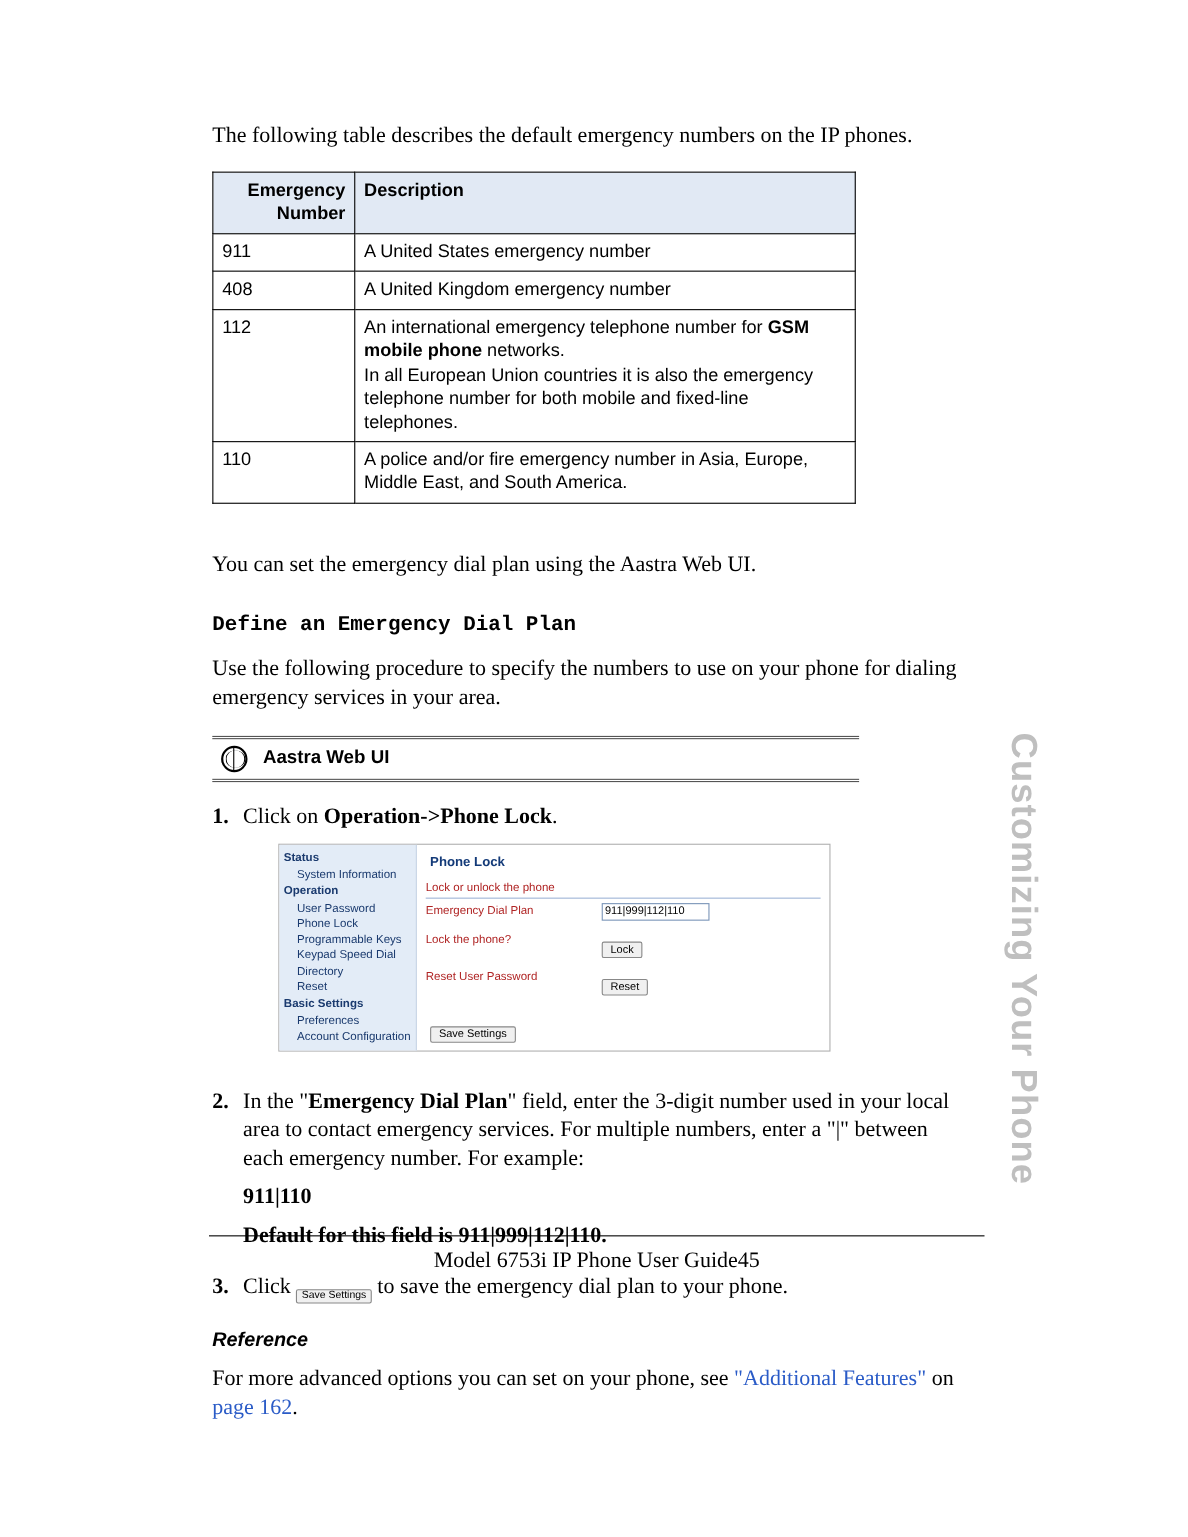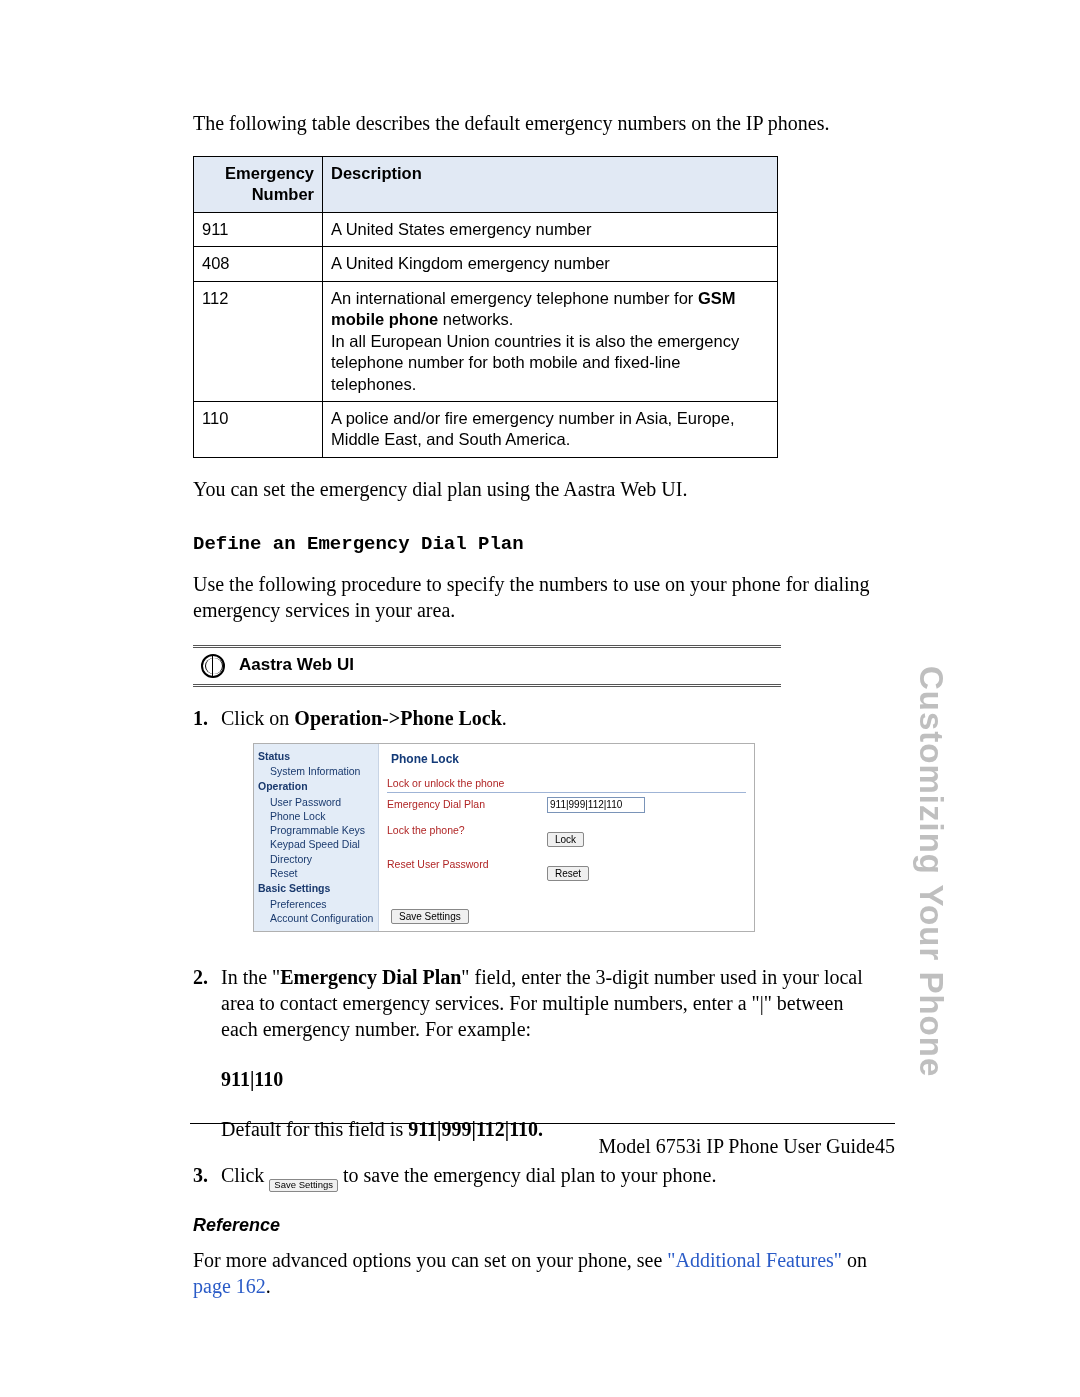--- a/index.html
+++ b/index.html
@@ -38,21 +38,21 @@
     padding: 6px 8px;
     text-align: left;
     vertical-align: top;
   }
   table.etable th {
     background: #e1e9f4;
     font-weight: bold;
   }
   table.etable th.num { width: 112px; text-align: right; }
   .aftertable {
-    margin: 18px 0 30px 0;
+    margin: 42px 0 30px 0;
   }
   .h-arial {
     font-family: Liberation Mono, monospace;
     font-weight: bold;
     font-size: 19px;
     margin: 0 0 14px 0;
   }
   .bodyp { margin: 0 0 22px 0; }
   .body-wide { width: 680px; }
 
@@ -199,21 +199,22 @@
   .inline-btn {
     padding: 0 4px;
     vertical-align: middle;
     font-size: 9.5px;
   }
 
   .subblock {
     margin-left: 0;
   }
   .step2-extra {
-    margin: 24px 0 8px 0;
+    margin: 9px 0 8px 0;
+    font-weight: bold;
   }
   .ref-head {
     font-family: Arial, Helvetica, sans-serif;
     font-weight: bold;
     font-style: italic;
     font-size: 18px;
     margin: 22px 0 10px 0;
   }
   a.link { color: #2a5bc7; text-decoration: none; }
 
@@ -240,21 +241,21 @@
     top: 1123px;
     width: 705px;
     border-top: 1px solid #000;
   }
   .footer {
     position: absolute;
     left: 190px;
     top: 1135px;
     width: 705px;
     display: flex;
-    justify-content: flex-end;
+    justify-content: center;
     font-size: 20px;
   }
 </style>
 </head>
 <body>
 
 <div class="page">
 
   <p class="intro">The following table describes the default emergency numbers on the IP phones.</p>
 

